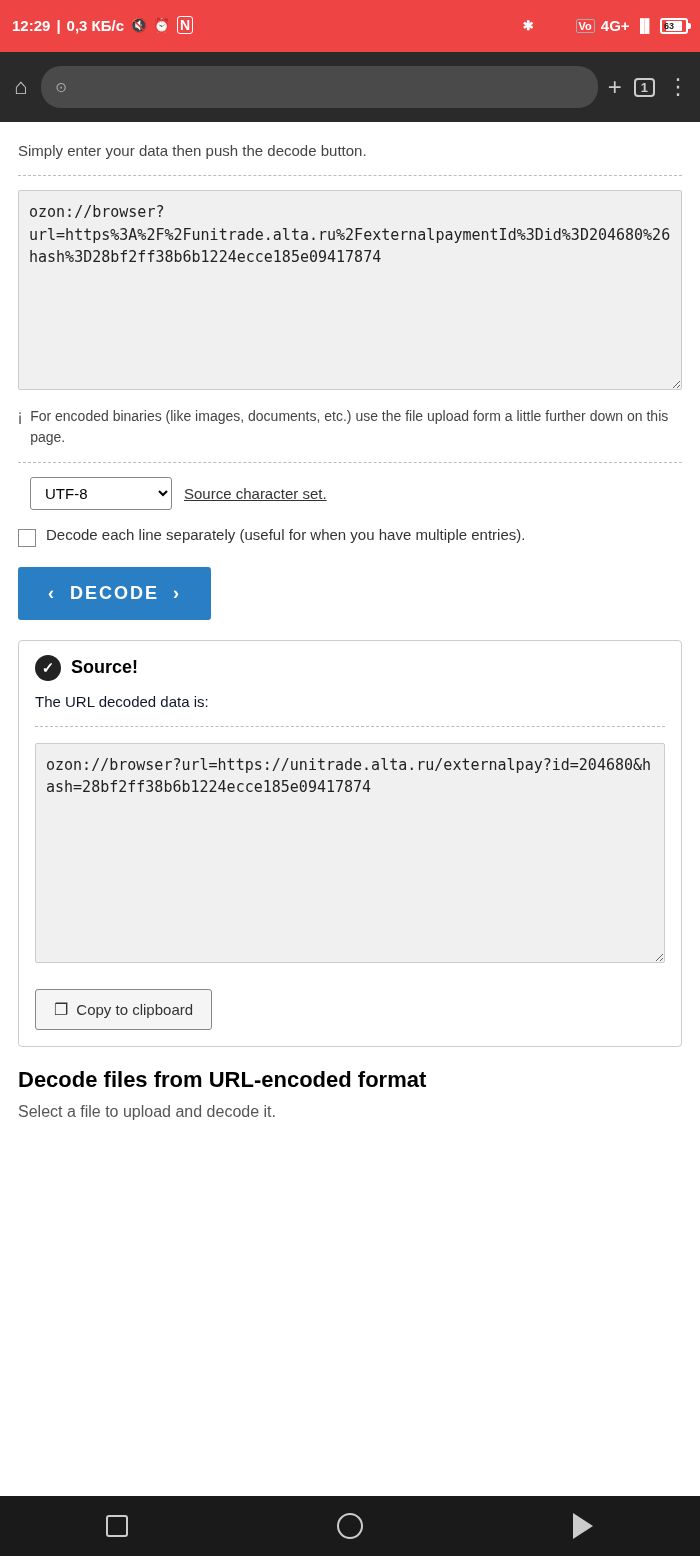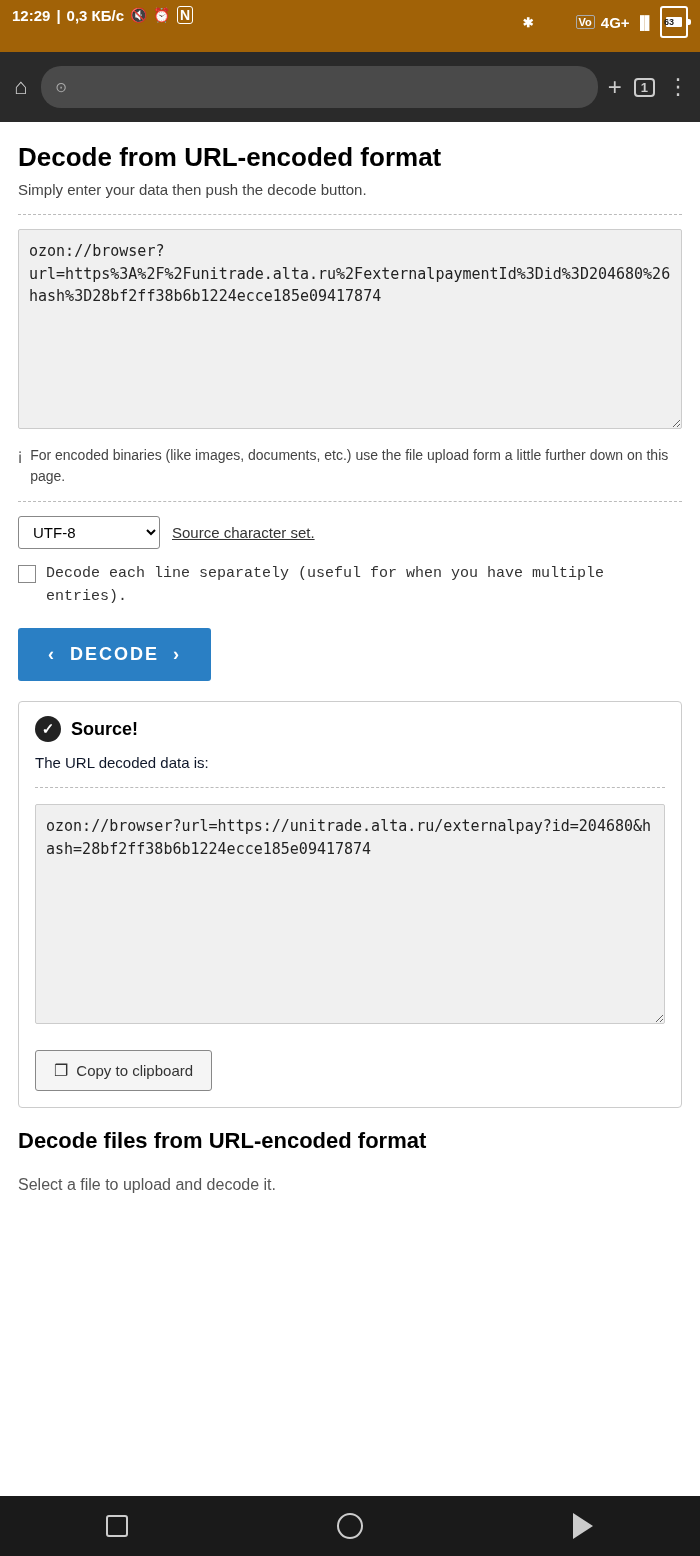--- a/index.html
+++ b/index.html
@@ -7,35 +7,35 @@
     body {
       font-family: Arial, sans-serif;
       background: #fff;
       width: 700px;
       min-height: 1556px;
       overflow-x: hidden;
     }
 
     
     .status-bar {
-      background: #a16207;
+      background: #ef4444;
       color: #fff;
       display: flex;
-      align-items: flex-start;
+      align-items: flex-end;
       justify-content: space-between;
-      padding: 6px 12px;
+      padding: 18px 12px;
       height: 52px;
       font-size: 15px;
       font-weight: bold;
     }
     .status-left { display: flex; align-items: center; gap: 6px; }
     .status-right { display: flex; align-items: center; gap: 6px; font-size: 13px; }
     .battery-icon {
       display: inline-flex; align-items: center; justify-content: center;
-      border: 2px solid #fff; border-radius: 3px; width: 28px; height: 32px;
+      border: 2px solid #fff; border-radius: 3px; width: 28px; height: 16px;
       position: relative; font-size: 10px; font-weight: bold; color: #fff;
     }
     .battery-icon::after {
       content: '';
       position: absolute; right: -5px; top: 50%; transform: translateY(-50%);
       width: 3px; height: 6px; background: #fff; border-radius: 0 2px 2px 0;
     }
     .battery-fill {
       background: #fff; height: 10px; width: 70%; margin: 0 1px;
       border-radius: 1px;
@@ -140,45 +140,44 @@
       font-size: 16px;
       margin-top: 1px;
       flex-shrink: 0;
     }
 
     
     .charset-row {
       display: flex;
       align-items: center;
       gap: 12px;
-      margin: 14px 0;
+      margin: 14px 12px;
     }
     .charset-select {
       border: 1px solid #888;
       background: #fff;
       padding: 6px 10px;
       font-size: 15px;
       border-radius: 3px;
       appearance: auto;
       min-width: 120px;
     }
     .charset-label {
       font-size: 15px;
       color: #333;
       text-decoration: underline;
     }
 
     
     .checkbox-row {
       display: flex;
-      align-items: flex-start;
+      align-items: flex-end;
       gap: 10px;
       margin: 14px 0;
       line-height: 1.5;
-      font-family: Liberation Mono, monospace;
     }
     .checkbox-input {
       width: 18px;
       height: 18px;
       border: 1px solid #888;
       background: #fff;
       margin-top: 2px;
       flex-shrink: 0;
     }
     .checkbox-label {
@@ -277,21 +276,21 @@
       gap: 8px;
       color: #333;
     }
     .copy-icon { font-size: 16px; }
 
     
     .files-title {
       font-size: 22px;
       font-weight: bold;
       color: #000;
-      margin: 20px 0 22px;
+      margin: 20px 0 10px;
     }
     .files-subtitle {
       font-size: 16px;
       color: #555;
     }
 
     
     .bottom-nav {
       background: #1a1a1a;
       height: 60px;
@@ -369,21 +368,20 @@
     <div class="browser-actions">
       <span style="font-size:24px;">+</span>
       <span class="tab-count-badge">1</span>
       <span style="font-size:22px; letter-spacing:1px;">⋮</span>
     </div>
   </div>
 
   <div class="content-wrapper">
     <div class="main-content">
 
-      <h1 class="page-title">Decode from URL-encoded format</h1>
       <p class="page-subtitle">Simply enter your data then push the decode button.</p>
 
       <hr class="divider">
 
       <textarea class="input-area" style="">ozon://browser?url=https%3A%2F%2Funitrade.alta.ru%2FexternalpaymentId%3Did%3D204680%26hash%3D28bf2ff38b6b1224ecce185e09417874</textarea>
 
       <div class="info-text">
         <span class="info-icon">ℹ</span>
         <span>For encoded binaries (like images, documents, etc.) use the file upload form a little further down on this page.</span>
       </div>

